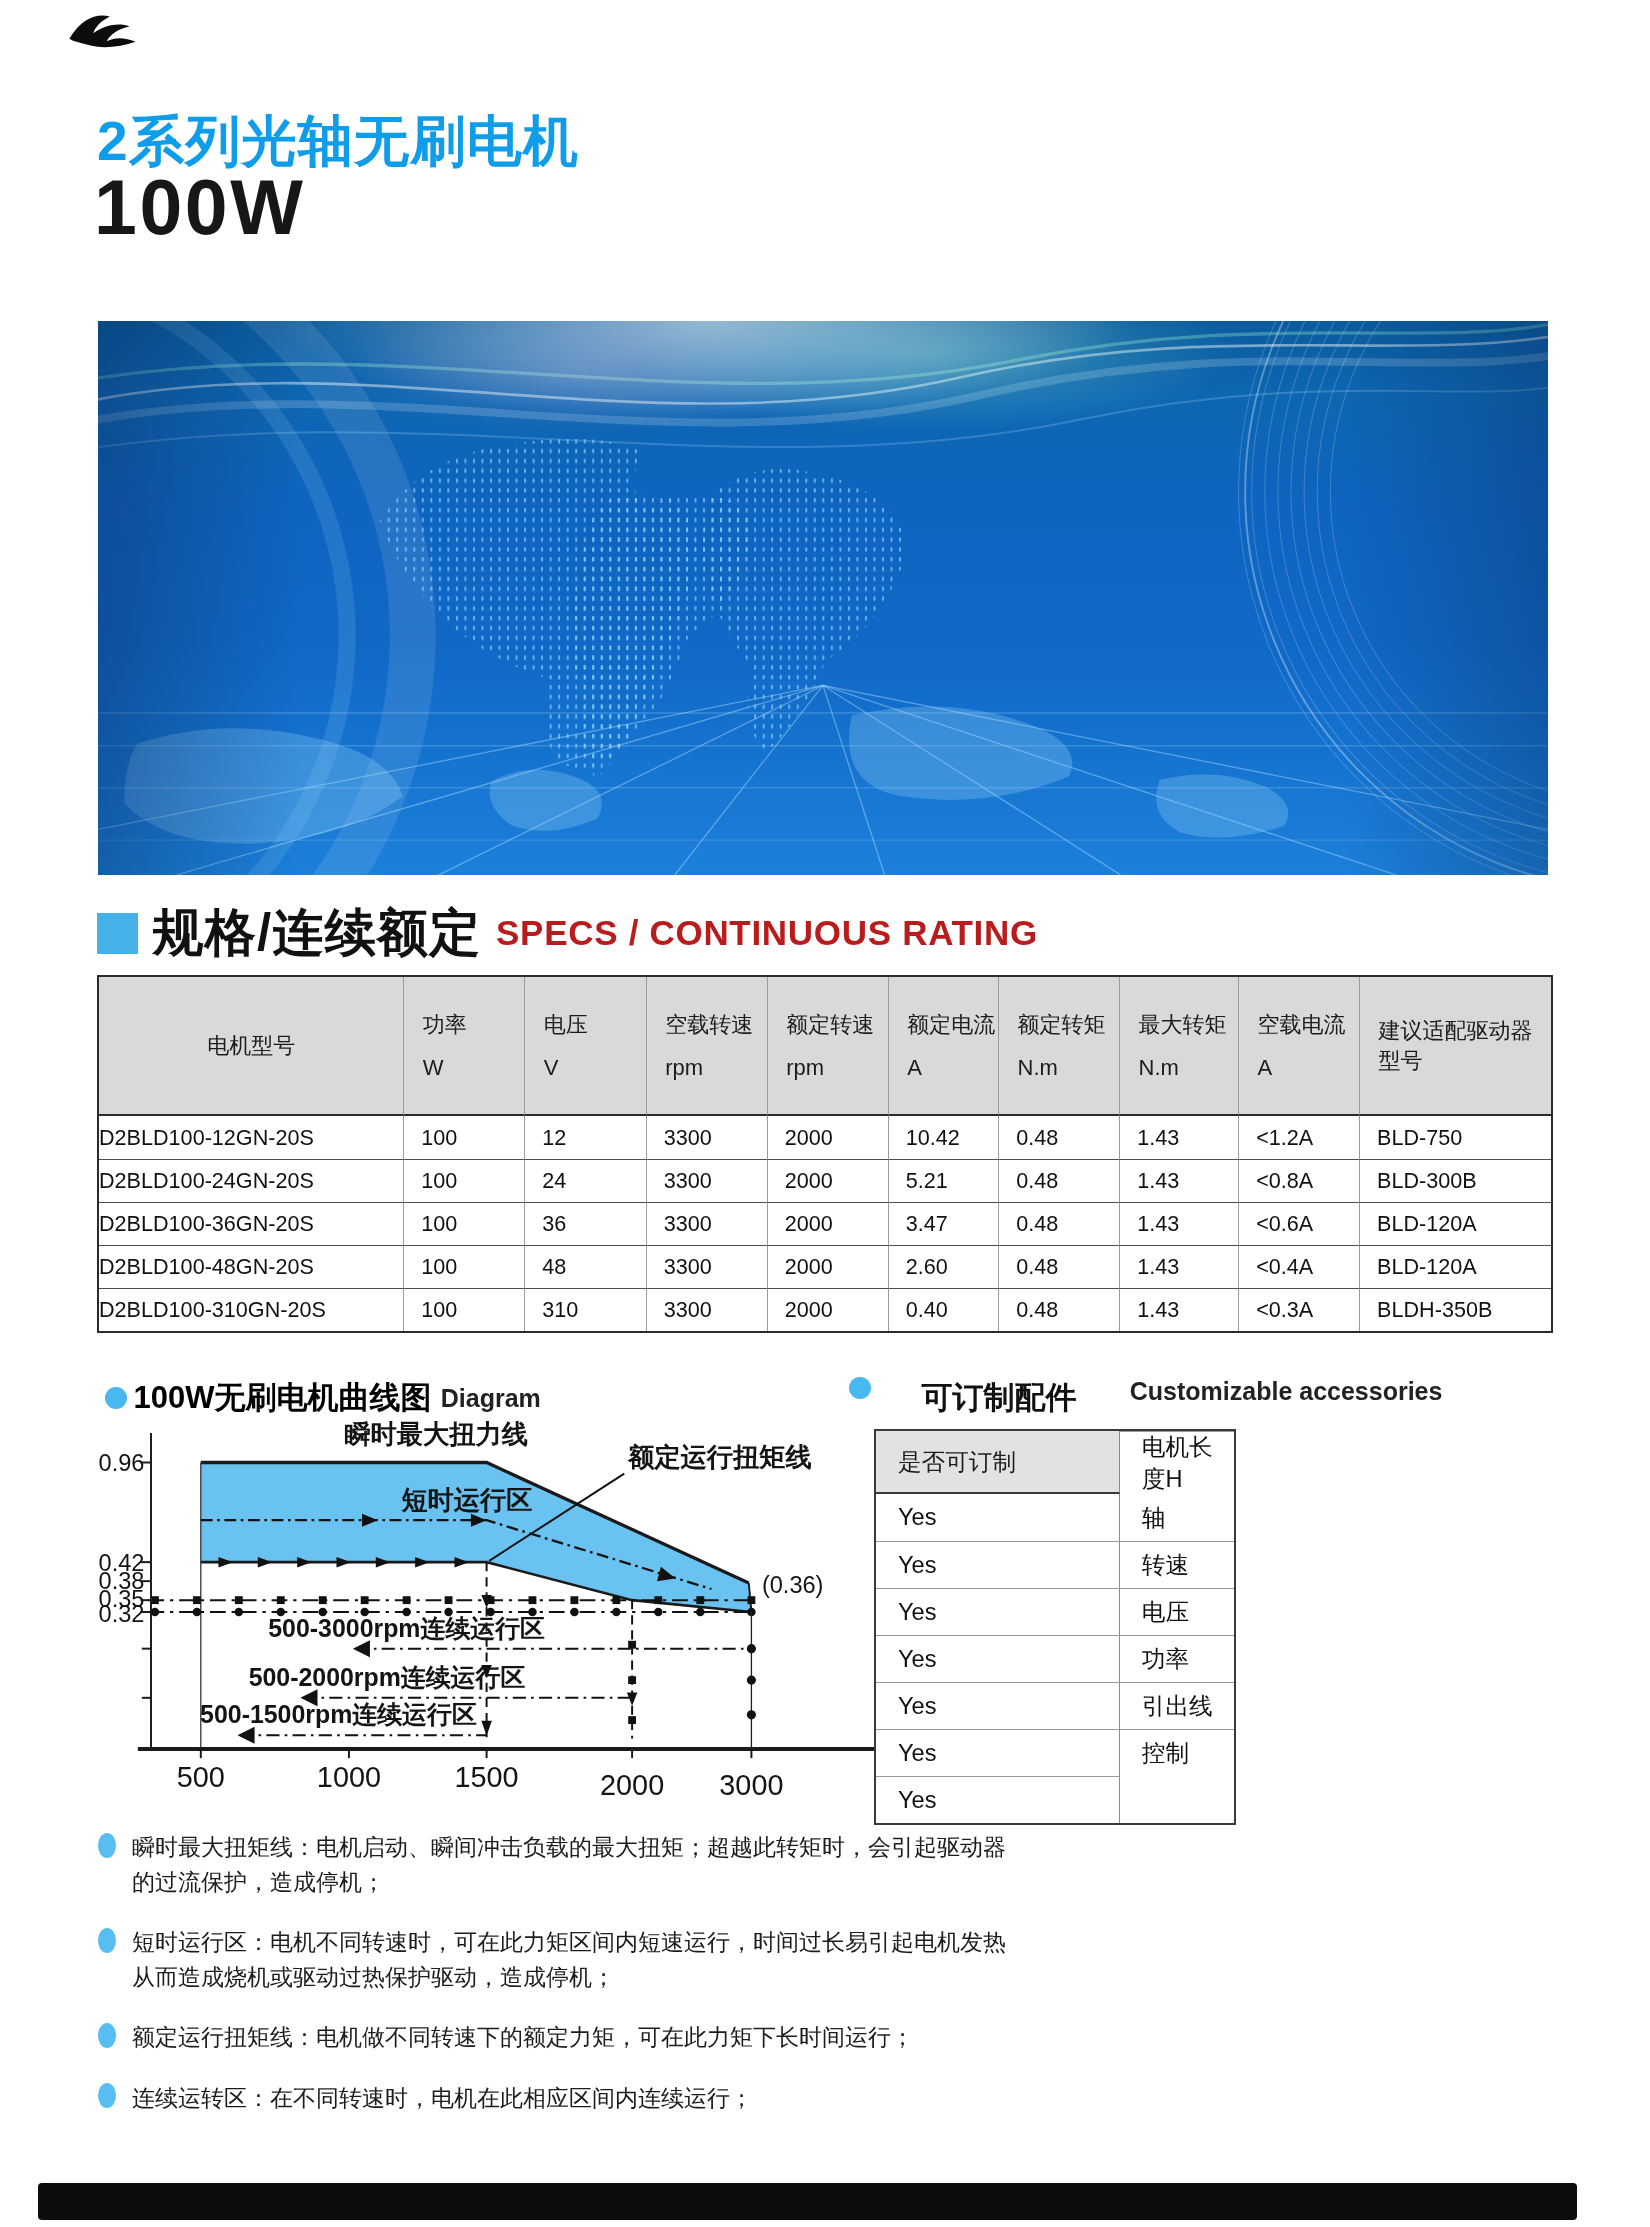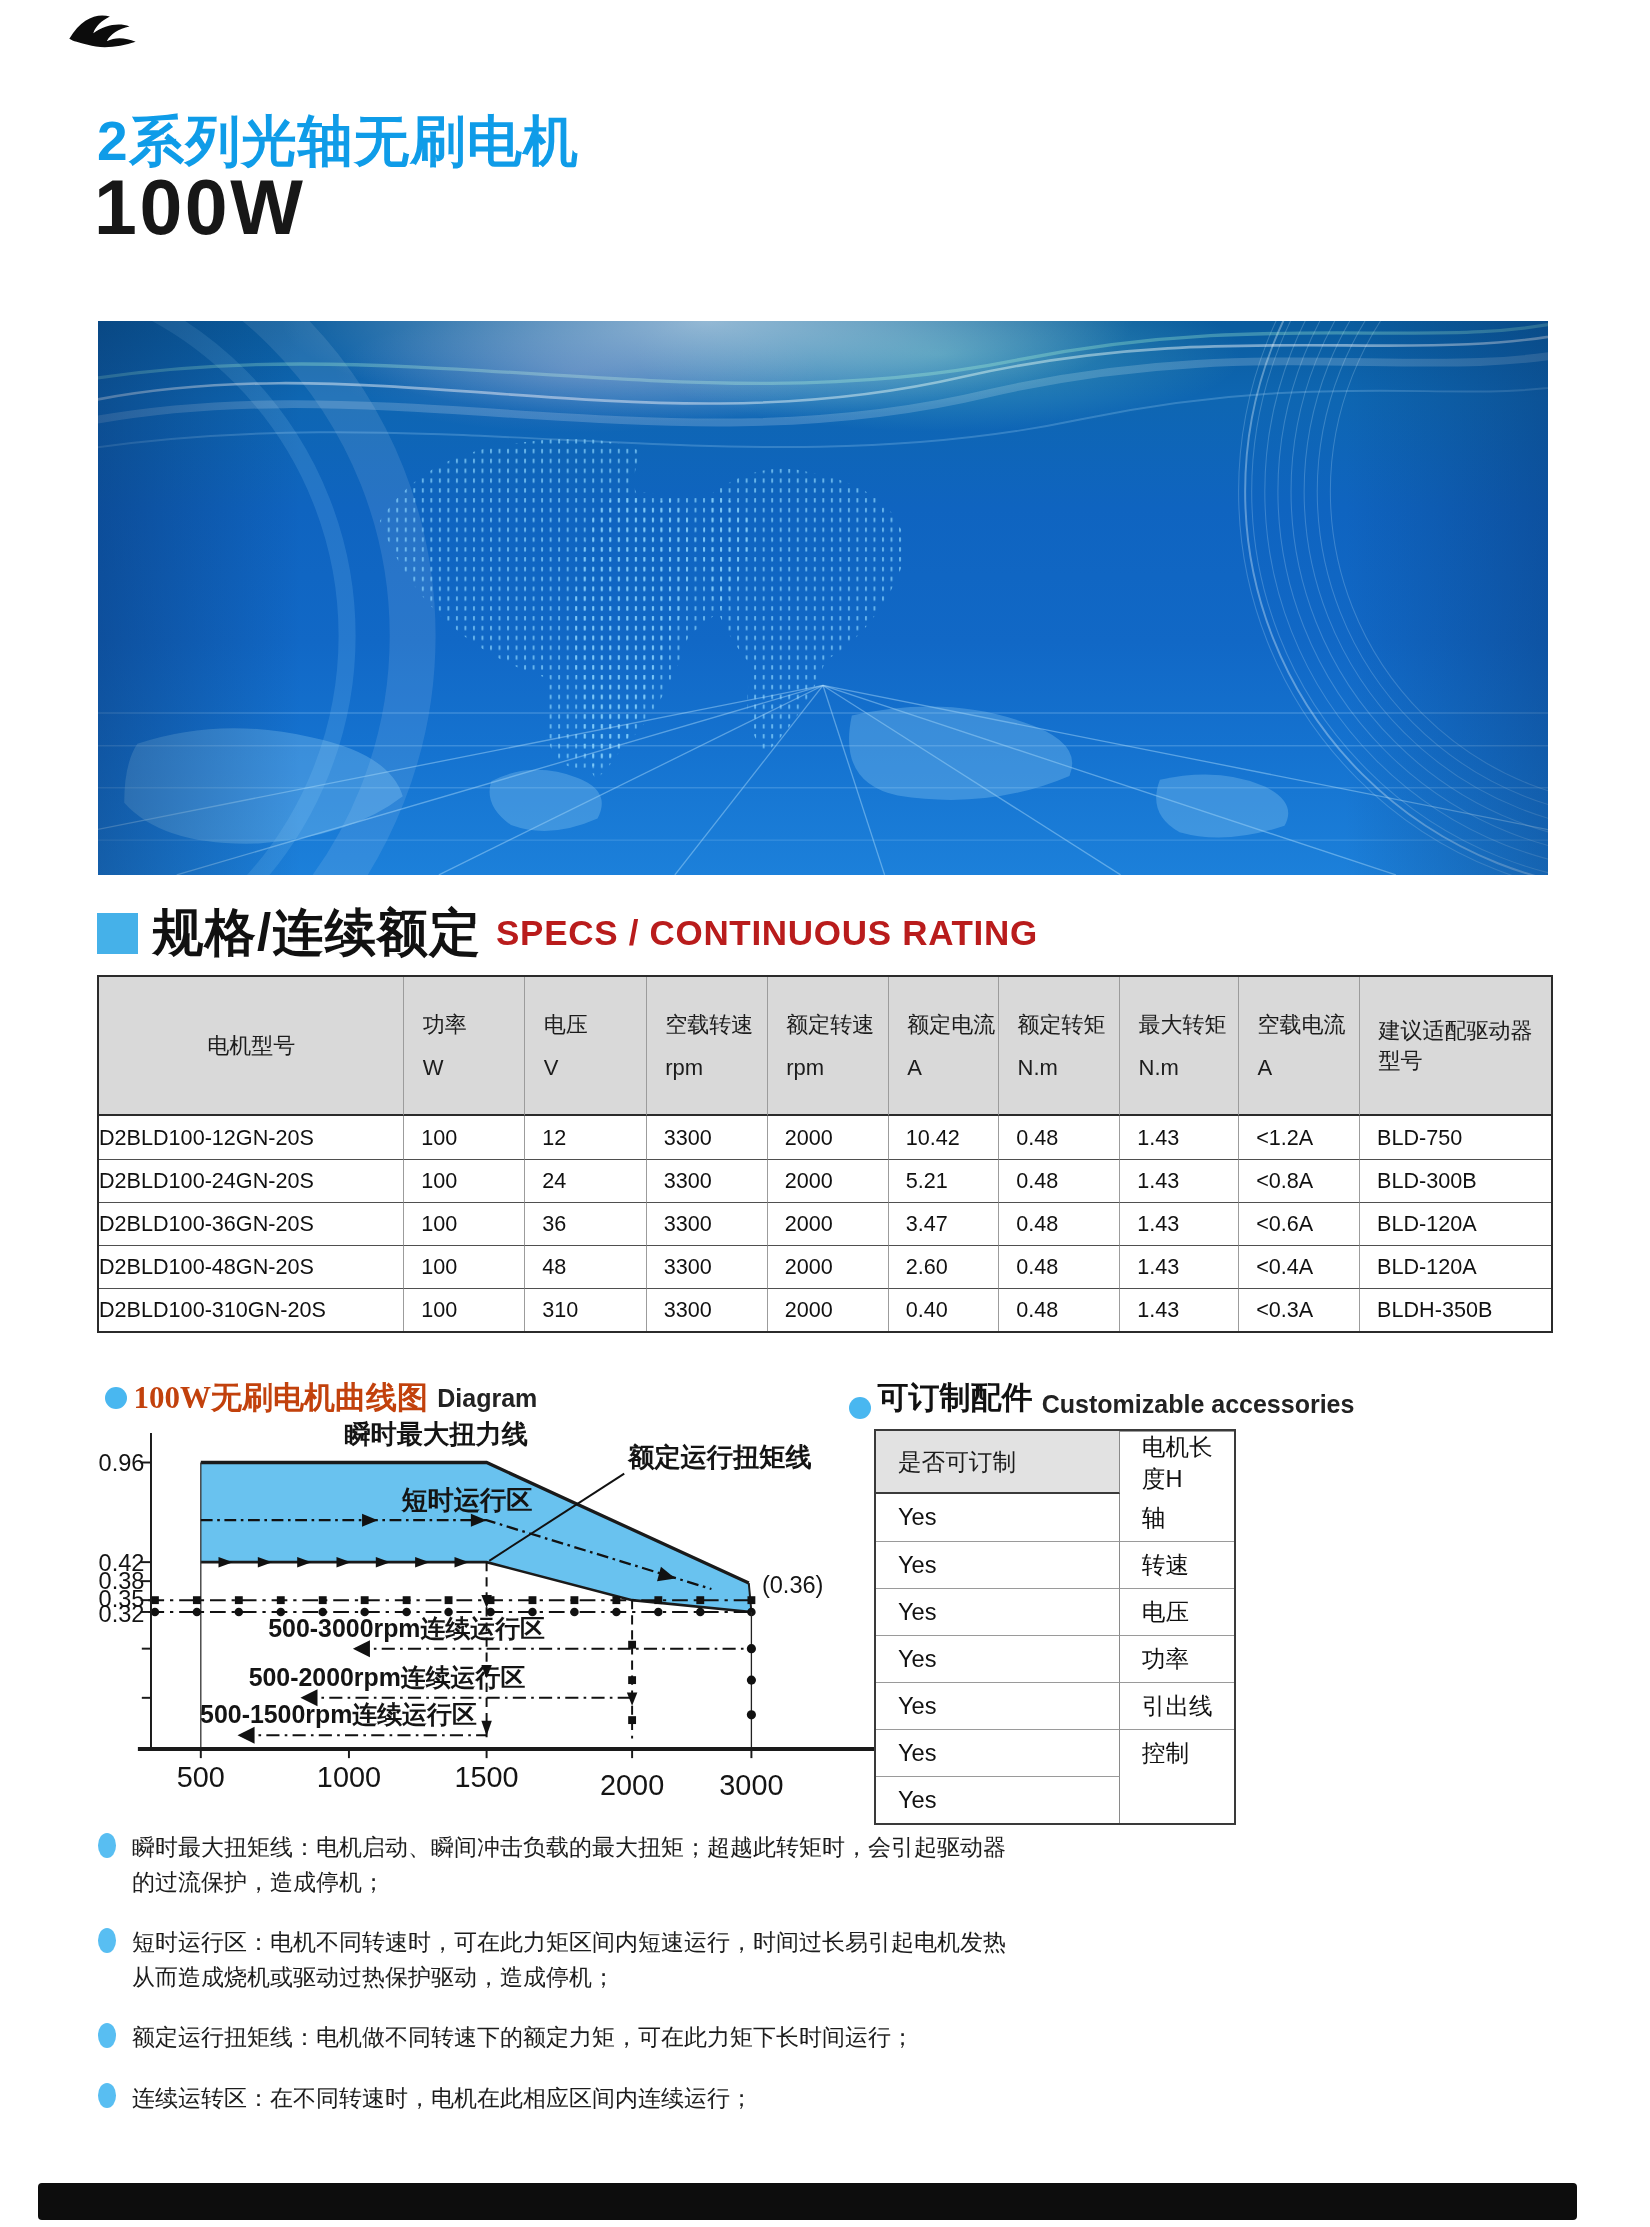--- a/index.html
+++ b/index.html
@@ -43,27 +43,27 @@
   .sh.c0 { padding-left:0; align-items:center; }
   .sgc { display:flex; align-items:center; padding-left:17px; font-size:21.6px; color:#111;
     border-right:1.3px solid #9c9c9c; border-top:1.3px solid #4f4f4f; background:#fff; }
   .sgc.c0 { padding-left:0; }
   .spec-grid > div:nth-child(10n) { border-right:0; }
   .spec-grid > div:nth-child(n+11):nth-child(-n+20) { border-top:0; }
 
   
   .chart-title { position:absolute; left:105px; top:1377px; display:flex; align-items:center; }
   .dot-bullet { width:22px; height:22px; border-radius:50%; background:#49b7f0; margin-right:6.6px; }
-  .chart-title .cn { font-size:31px; font-weight:800; color:#c2410c;font-family:Liberation Serif, serif; }
+  .chart-title .cn { font-size:31px; font-weight:800; color:#000000; }
   .chart-title .en { font-size:25px; font-weight:700; color:#222; margin-left:9.2px; }
   .chart-svg { position:absolute; left:92px; top:1370px; }
   .chart-svg text { font-family:"Liberation Sans","DejaVu Sans",sans-serif; fill:#141414; }
 
   
-  .acc-title { position:absolute; left:849px; top:1377px; display:flex; align-items:flex-end; }
+  .acc-title { position:absolute; left:849px; top:1377px; display:flex; align-items:flex-start;gap:44px; }
   .acc-title .cn { font-size:31px; font-weight:800; color:#111; }
   .acc-title .en { font-size:25px; font-weight:700; color:#222; margin-left:9.2px; }
   .acc-grid { position:absolute; left:874px; top:1429px; width:362px;
     display:grid; grid-template-columns:376fr 176fr; grid-template-rows:63px; grid-auto-rows:47px;
     border:2px solid #3a3a3a; background:#fff; }
   .ah { background:#e2e2e2; display:flex; align-items:center; padding-left:22px; font-size:23.6px;
     border-right:1.3px solid #8a8a8a; border-bottom:2px solid #3a3a3a; color:#1c1c1c; }
   .agc { display:flex; align-items:center; padding-left:22px; font-size:23.6px; color:#111;
     border-right:1.3px solid #8a8a8a; border-top:1.3px solid #9a9a9a; }
   .acc-grid > div:nth-child(2n) { border-right:0; }

